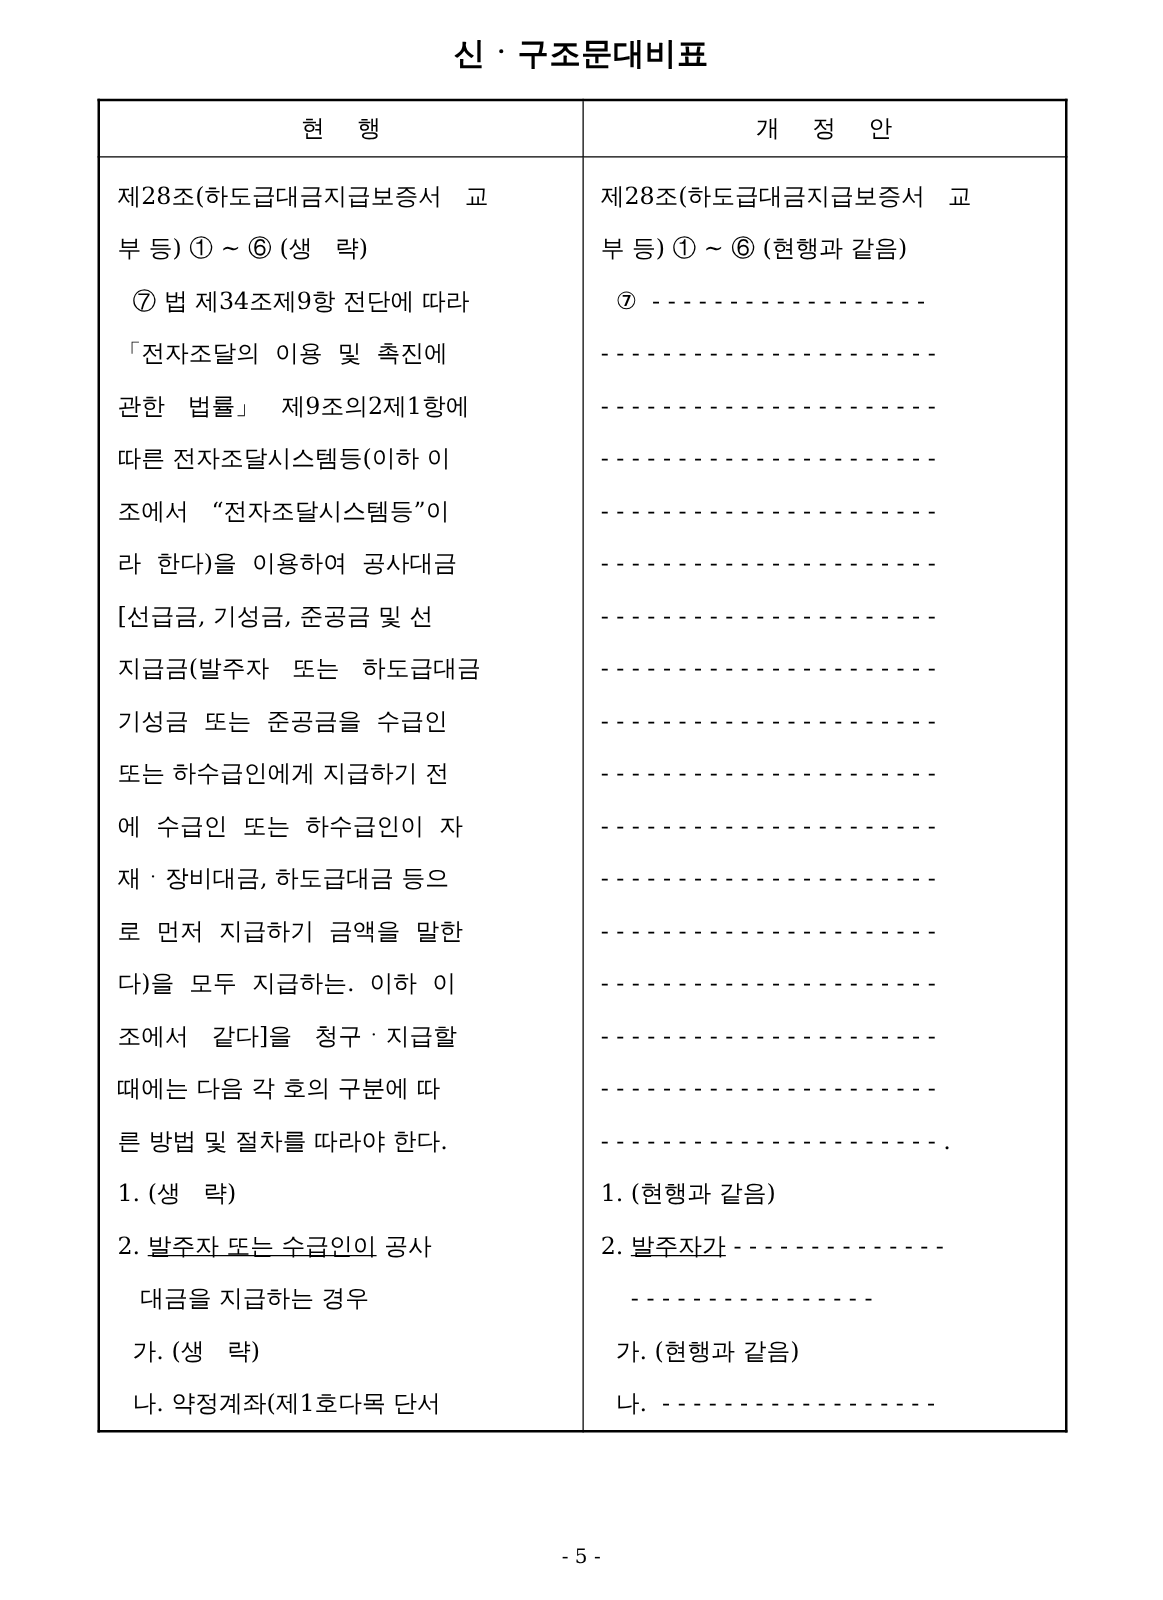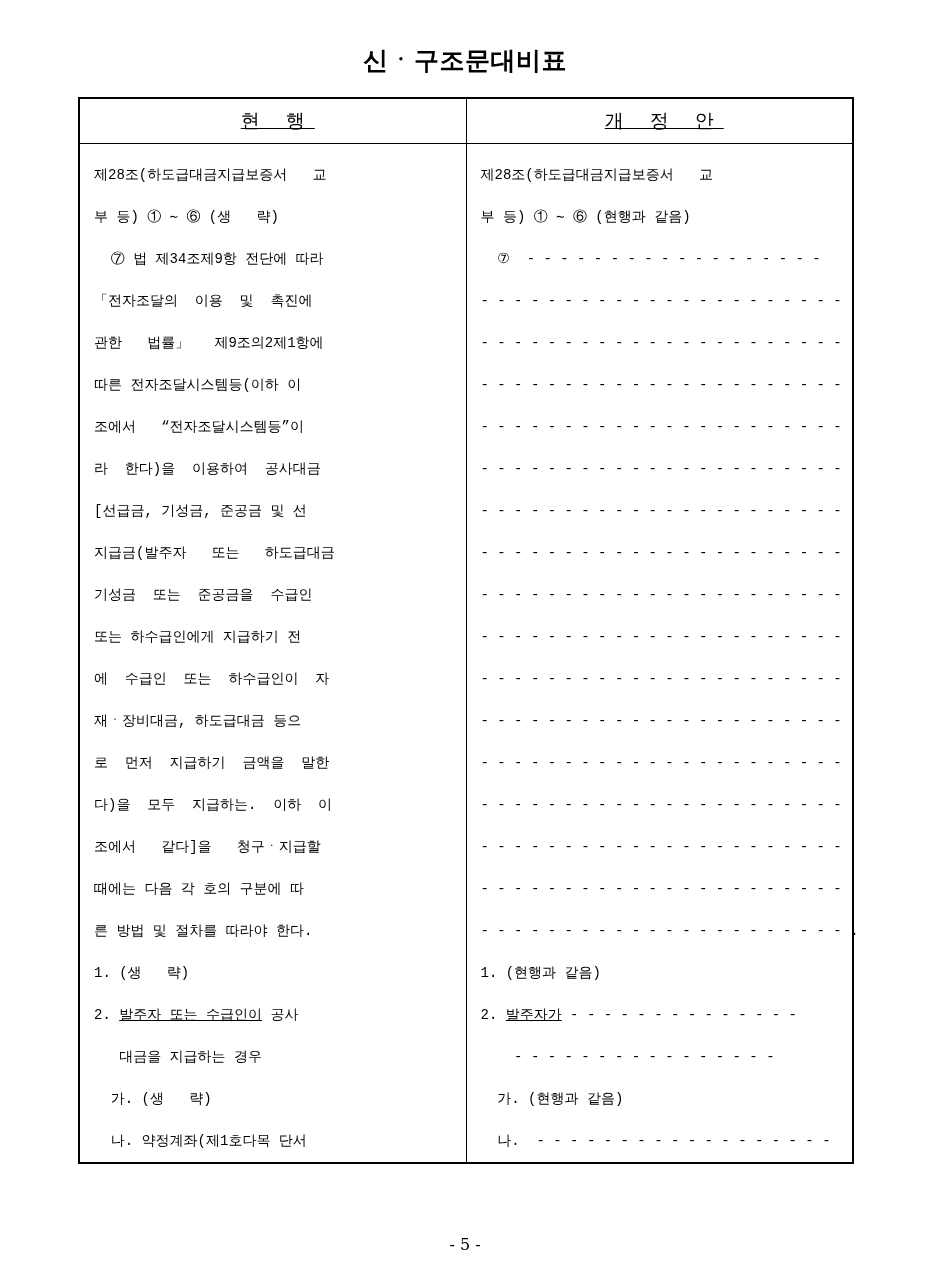--- a/index.html
+++ b/index.html
@@ -12,21 +12,21 @@
     height: 1280px;
     font-family: "DejaVu Serif", "Liberation Serif", serif;
     color: #000000;
     position: relative;
     overflow: hidden;
   }
   .page {
     width: 930px;
     height: 1280px;
     box-sizing: border-box;
-    padding: 36px 78px 0 78px;
+    padding: 18px 78px 0 78px;
     position: relative;
   }
   .doc-title {
     text-align: center;
     font-size: 25px;
     font-weight: bold;
     letter-spacing: 0.5px;
     margin: 8px 0 20px 0;
     font-family: "DejaVu Serif", "Liberation Serif", serif;
   }
@@ -41,36 +41,34 @@
   table.compare th {
     border: 1px solid #000;
     border-top: none;
     border-left: none;
     height: 42px;
     font-size: 19px;
     font-weight: normal;
     letter-spacing: 10px;
     text-indent: 10px;
     font-family: "DejaVu Serif", "Liberation Serif", serif;
-    text-decoration: underline;
   }
   table.compare th.last, table.compare td.last { border-right: none; }
   table.compare td {
     border-right: 1px solid #000;
     vertical-align: top;
     padding: 10px 14px 0 14px;
     height: 940px;
   }
   .para {
-    font-size: 14px;
+    font-size: 19px;
     line-height: 42px;
     text-align: justify;
     text-justify: inter-ideograph;
     word-break: keep-all;
-    font-family: Liberation Mono, monospace;
   }
   .para .ln {
     display: block;
     white-space: pre;
   }
   .u { text-decoration: underline; }
   .footer {
     position: absolute;
     left: 0;
     right: 0;

